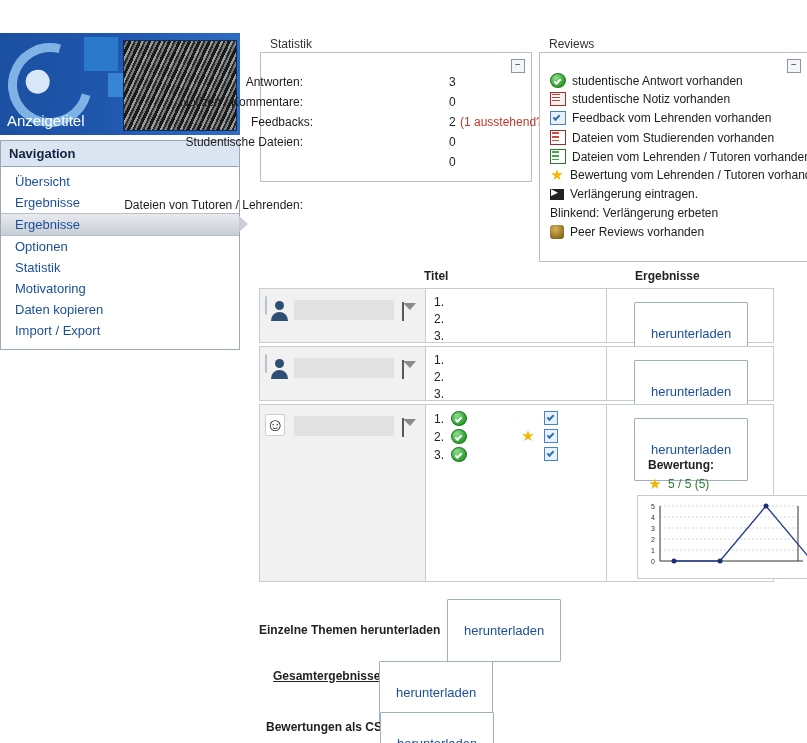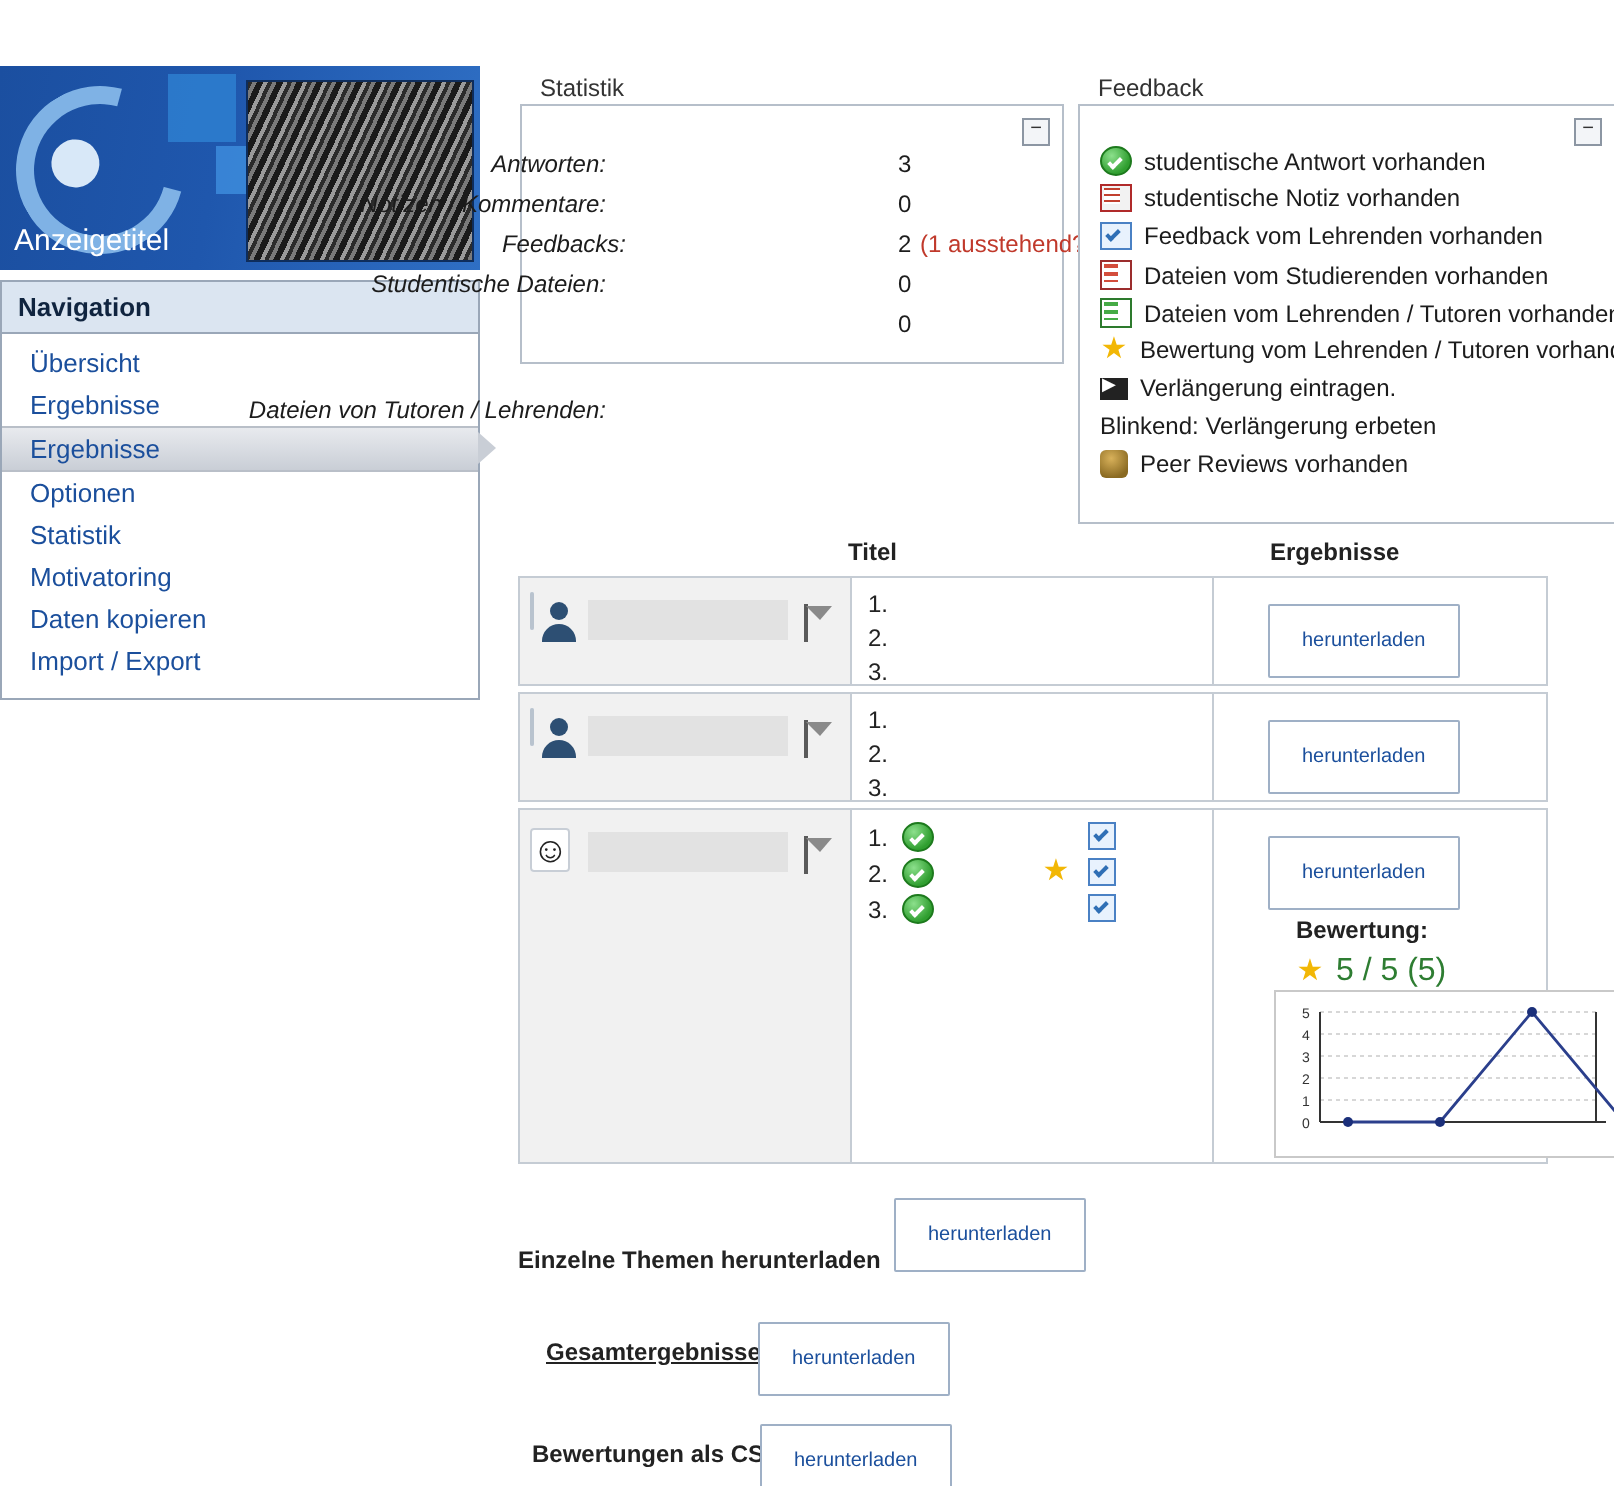--- a/index.html
+++ b/index.html
@@ -134,21 +134,20 @@
   .stat-row {
     position: absolute;
     font-size: 12px;
     color: #1c1c1c;
   }
   .stat-label {
     position: absolute;
     right: 0; top: 0;
     white-space: nowrap;
     text-align: left;
-    font-style: italic;
   }
   .stat-value {
     position: absolute;
     left: 0; top: 0;
     white-space: nowrap;
   }
   .pending { color: #c0392b; }
 
   .legend-row {
     position: absolute;
@@ -358,22 +357,22 @@
   .chk-col {
     position: absolute;
     left: 118px;
     width: 14px;
   }
 
   .btn {
     background: #ffffff;
     border: 1px solid #9fb0c6;
     color: #1b4f9c;
-    font-size: 10px;
-    padding: 12px 16px;
+    font-size: 13px;
+    padding: 23px 16px;
     cursor: pointer;
     border-radius: 1px;
   }
 
   .label-txt {
     position: absolute;
     font-size: 12px;
     font-weight: bold;
     color: #222;
   }
@@ -431,21 +430,21 @@
     <div class="stat-row" style="left:0; top:82px; width:250px;">
       <span class="stat-label" style="right:208px;">Studentische Dateien:</span>
       <span class="stat-value" style="left:188px;">0</span>
     </div>
     <div class="stat-row" style="left:0; top:102px; width:250px;">
       <span class="stat-label" style="right:208px;margin-top:43px;">Dateien von Tutoren / Lehrenden:</span>
       <span class="stat-value" style="left:188px;">0</span>
     </div>
   </div>
 
-  <div class="panel-title" style="left:549px; top:37px;">Feedback</div>
+  <div class="panel-title" style="left:549px; top:37px;">Reviews</div>
   <div class="panel" id="legend-panel">
     <div class="collapse-btn">−</div>
 
     <div class="legend-row" style="top:20px;">
       <span class="ic ic-green-check"></span>
       <span class="txt">studentische Antwort vorhanden</span>
     </div>
     <div class="legend-row" style="top:39px;">
       <span class="ic ic-note"></span>
       <span class="txt">studentische Notiz vorhanden</span>
@@ -557,21 +556,21 @@
       <div class="chk-col" style="top:42px;">
         <span class="ic ic-blue-check"></span>
       </div>
     </div>
     <div class="res-right">
       <button class="btn" style="position:absolute; left:27px; top:13px;">herunterladen</button>
 
       <div style="position:absolute; left:41px; top:53px; font-size:12px; font-weight:bold; color:#222;">Bewertung:</div>
       <div style="position:absolute; left:41px; top:72px; display:flex; align-items:center; gap:6px;">
         <span class="ic ic-star">★</span>
-        <span style="font-size:16px; color:#2e7d32;">5 / 5 (5)</span>
+        <span style="font-size:12px; color:#2e7d32;">5 / 5 (5)</span>
       </div>
 
       <div class="chart-box" style="left:30px; top:90px; width:186px; height:82px;">
         <svg width="186" height="82" viewBox="0 0 186 82">
           <rect x="0" y="0" width="186" height="82" fill="#ffffff"></rect>
 
           <g stroke="#d7d7d7" stroke-dasharray="2,2">
             <line x1="22" y1="10" x2="160" y2="10"></line>
             <line x1="22" y1="21" x2="160" y2="21"></line>
             <line x1="22" y1="32" x2="160" y2="32"></line>

